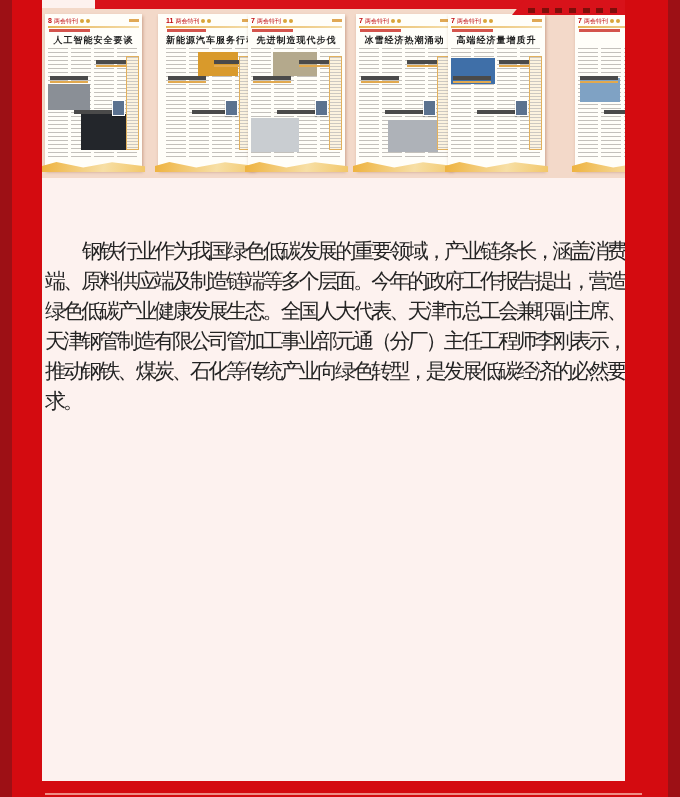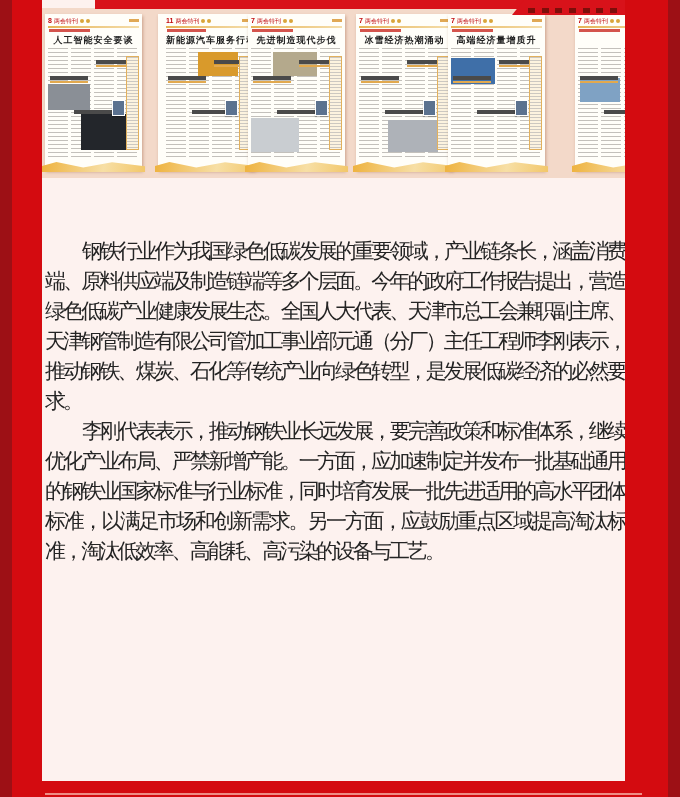--- a/index.html
+++ b/index.html
@@ -254,18 +254,17 @@
 
       <div class="t-h c"></div>
 
     </div>
     <div class="t-wave"></div>
   </div>
 </div>
 
 <div class="article">
   <p>钢铁行业作为我国绿色低碳发展的重要领域，产业链条长，涵盖消费端、原料供应端及制造链端等多个层面。今年的政府工作报告提出，营造绿色低碳产业健康发展生态。全国人大代表、天津市总工会兼职副主席、天津钢管制造有限公司管加工事业部元通（分厂）主任工程师李刚表示，推动钢铁、煤炭、石化等传统产业向绿色转型，是发展低碳经济的必然要求。</p>
-  <p>李刚代表表示，推动钢铁业长远发展，要完善政策和标准体系，继续优化产业布局、严禁新增产能。一方面，应加速制定并发布一批基础通用的钢铁业国家标准与行业标准，同时培育发展一批先进适用的高水平团体标准，以满足市场和创新需求。另一方面，应鼓励重点区域提高淘汰标准，淘汰低效率、高能耗、高污染的设备与工艺。</p>
 </div>
 
 <div class="footer-bar">
   <div class="footer-line"></div>
 </div>
 
 </body></html>

